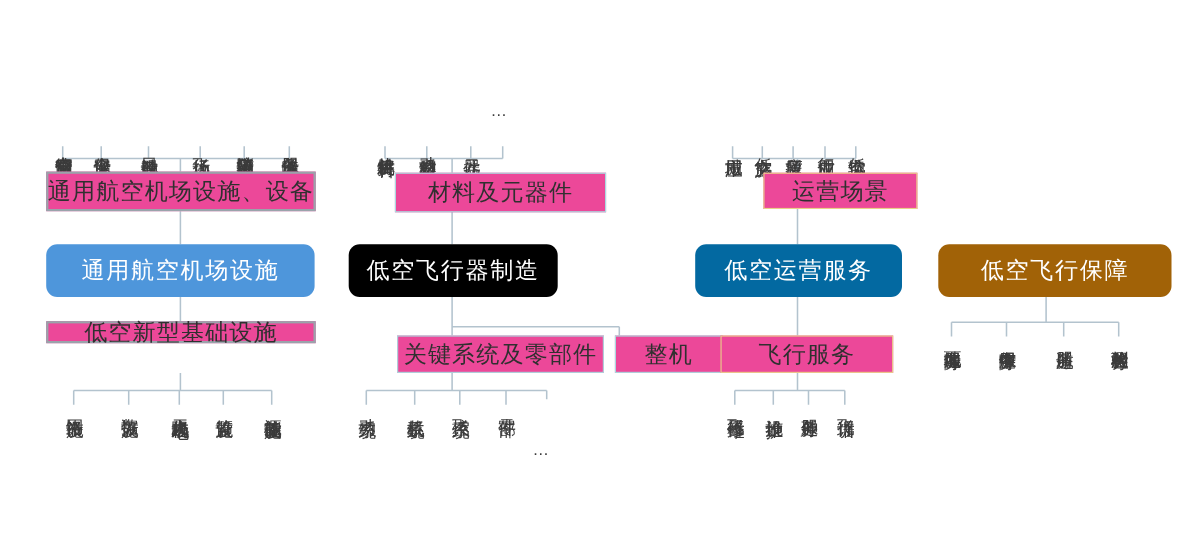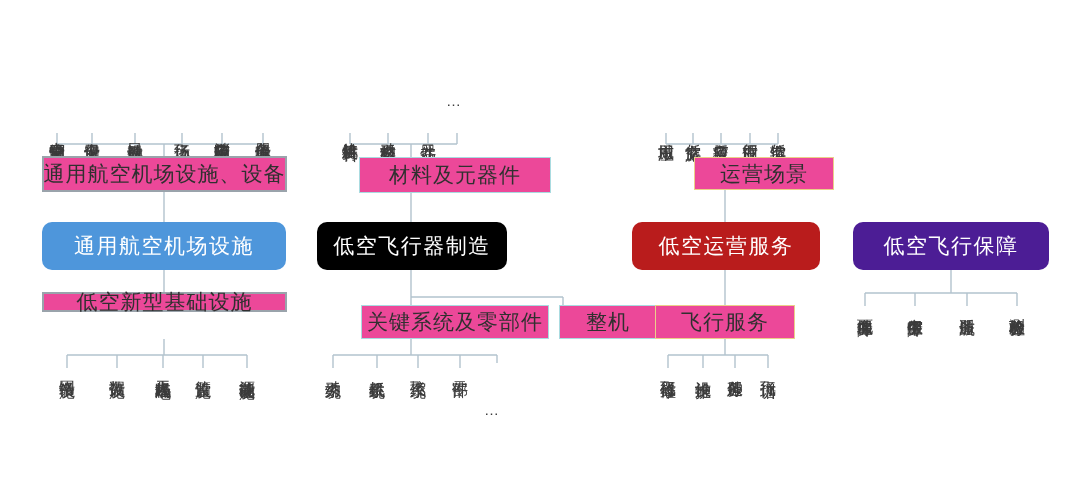--- a/index.html
+++ b/index.html
@@ -76,27 +76,27 @@
     <span class="vlabel" style="left:742px">行业应用</span>
     <span class="vlabel" style="left:770px">低空运输</span>
   </div>
 
   <div class="box b-gray" style="left:42px;top:156px;width:245px;height:36px">通用航空机场设施、设备</div>
   <div class="box b-cyan" style="left:315px;top:157px;width:192px;height:36px">材料及元器件</div>
   <div class="box b-yellow" style="left:694px;top:157px;width:140px;height:33px">运营场景</div>
 
   <div class="box main" style="left: 42px; top: 222px; width: 244px; height: 48px; background: rgb(78, 150, 219);">通用航空机场设施</div>
   <div class="box main" style="left: 317px; top: 222px; width: 190px; height: 48px; background: #000000;">低空飞行器制造</div>
-  <div class="box main" style="left: 632px; top: 222px; width: 188px; height: 48px; background: #b91c1c;">低空运营服务</div>
-  <div class="box main" style="left: 853px; top: 222px; width: 196px; height: 48px; background: #4c1d95;">低空飞行保障</div>
+  <div class="box main" style="left: 632px; top: 222px; width: 188px; height: 48px; background: #0369a1;">低空运营服务</div>
+  <div class="box main" style="left: 853px; top: 222px; width: 212px; height: 48px; background: #a16207;">低空飞行保障</div>
 
   <div class="box b-gray" style="left:42px;top:292px;width:245px;height:20px">低空新型基础设施</div>
   <div class="box b-cyan" style="left:317px;top:305px;width:188px;height:34px">关键系统及零部件</div>
   <div class="box b-cyan" style="left:515px;top:305px;width:98px;height:34px">整机</div>
-  <div class="box b-yellow" style="left:655px;top:305px;width:140px;height:34px">飞行服务</div>
+  <div class="box b-yellow" style="left:655px;top:305px;width:157px;height:34px">飞行服务</div>
 
   <div class="vbot">
     <span class="vlabel" style="left:59px">网络设施</span>
     <span class="vlabel" style="left:109px">数据设施</span>
     <span class="vlabel" style="left:155px">无人机起降场地</span>
     <span class="vlabel" style="left:195px">监管设施</span>
     <span class="vlabel" style="left:239px">能源基础设施</span>
   </div>
 
   <div class="vbot">

